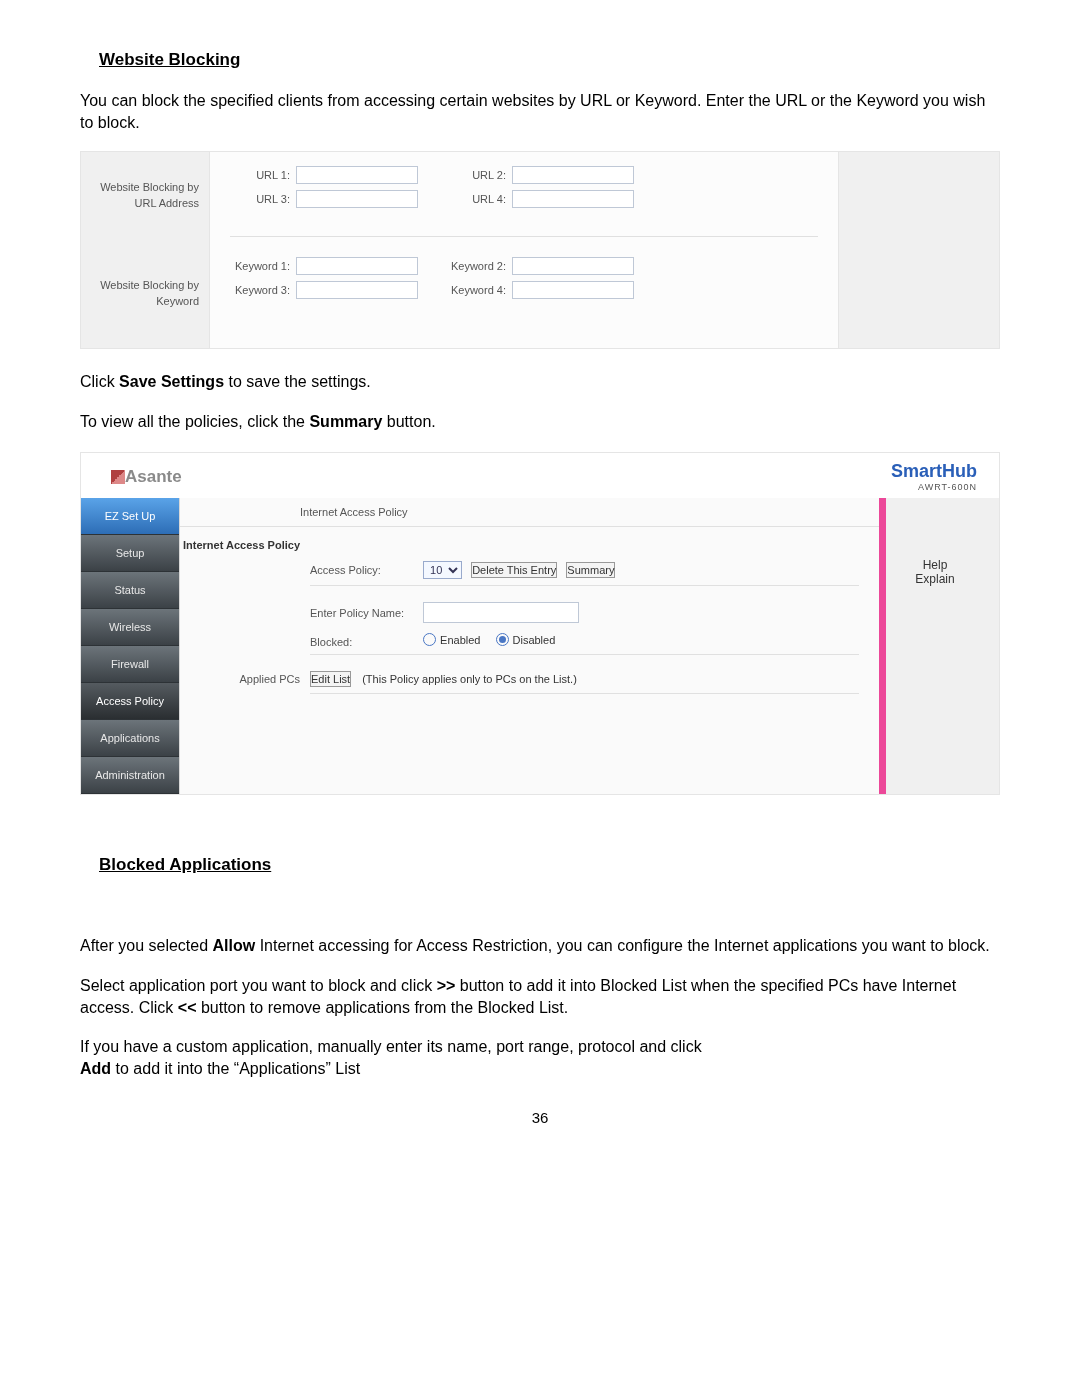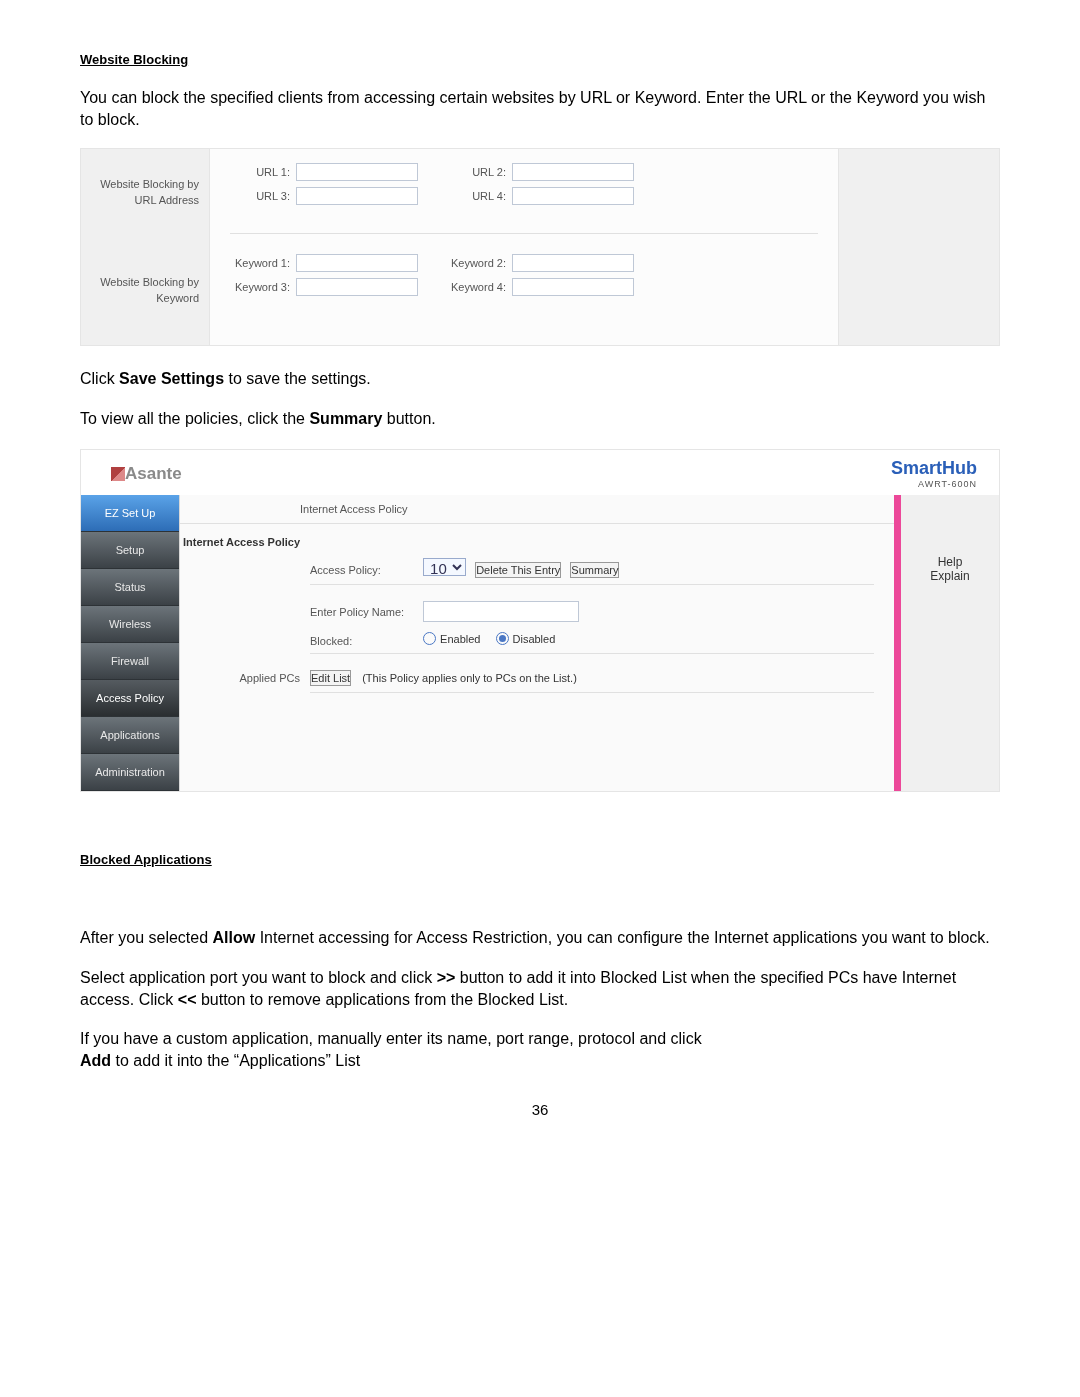--- a/index.html
+++ b/index.html
@@ -10,23 +10,24 @@
     color: #000;
     background: #fff;
     width: 1080px;
   }
   .page {
     padding: 50px 80px 30px 80px;
   }
   .h-underline {
     font-weight: bold;
     text-decoration: underline;
-    font-size: 13px;
+    font-size: 17px;
     margin-bottom: 20px;
     display: inline-block;
+    margin-left: 19px;
   }
   p { margin: 0 0 18px 0; line-height: 1.35; }
 
   
   .shot1 {
     margin: 18px 0 22px 0;
     display: flex;
     font-size: 12px;
     color: #555;
   }
@@ -124,21 +125,21 @@
   .shot2 .main {
     flex: 1;
     background: #fafafa;
     border-left: 1px solid #d8d8d8;
     border-right: 7px solid #ec4899;
     padding-bottom: 10px;
   }
   .shot2 .help {
     width: 82px;
     background: #f0f0f0;
-    padding: 60px 8px 0 8px;
+    padding: 60px 23px 0 8px;
     text-align: center;
     font-size: 12px;
     color: #333;
   }
   .shot2 .main .tabline {
     padding: 8px 0 8px 120px;
     border-bottom: 1px solid #e0e0e0;
     color: #555;
   }
   .shot2 .main .row2 {
@@ -155,21 +156,21 @@
     color: #333;
   }
   .shot2 .main .leftlbl.normal { font-weight: normal; color: #555; }
   .shot2 .main .content {
     flex: 1;
     padding: 4px 10px 0 0;
   }
   .shot2 .main .hr2 { border-top: 1px solid #e0e0e0; margin: 6px 20px 6px 130px; }
   .shot2 .fldlbl { display: inline-block; width: 110px; color: #555; }
   .shot2 select.small {
-    height: 18px; font-size: 15px; border: 1px solid #99aacc; background: #f4f8ff;
+    height: 18px; font-size: 11px; border: 1px solid #99aacc; background: #f4f8ff;
     color: #335; padding: 0 2px;
   }
   .shot2 .btn {
     display: inline-block;
     border: 1px solid #999;
     background: #f4f4f4;
     padding: 1px 0;
     font-size: 11px;
     color: #333;
     margin-left: 6px;

